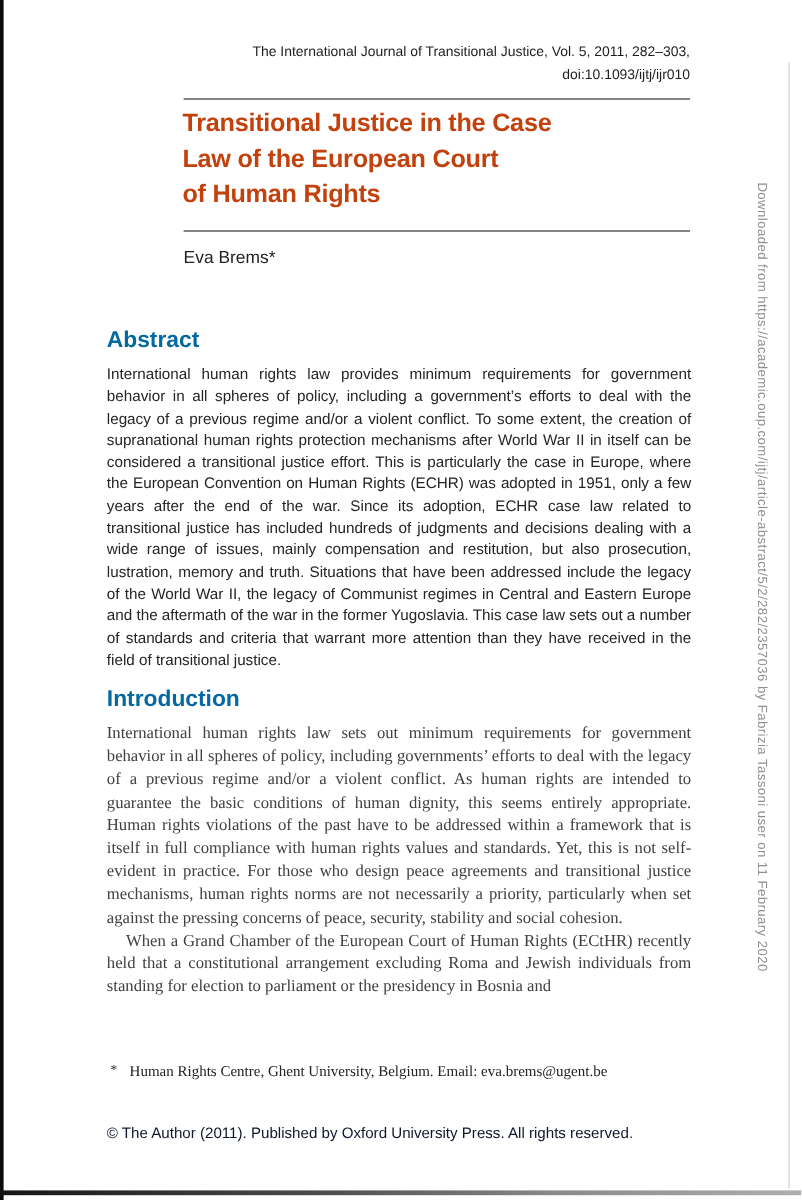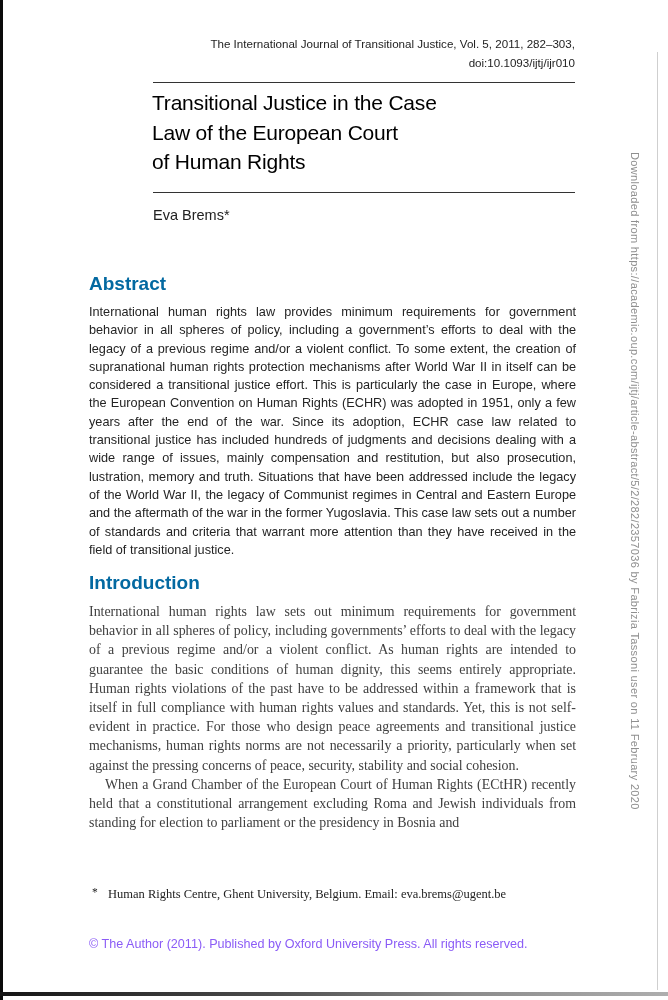--- a/index.html
+++ b/index.html
@@ -21,22 +21,22 @@
   .header {
     position: absolute; left: 153px; top: 34px; width: 422px;
     text-align: right; font-size: 11.6px; line-height: 19px; color: #1d1d1d;
   }
   .rule { position: absolute; left: 153px; width: 422px; height: 0; border-top: 1.6px solid #333333; }
   .rule-top { top: 82px; }
   .rule-mid { top: 192px; }
 
   .title {
     position: absolute; left: 152px; top: 88px; margin: 0;
-    font-size: 21px; line-height: 29.5px; font-weight: 400;
-    letter-spacing: -0.2px; color: #000000;
+    font-size: 21px; line-height: 29.5px; font-weight: 700;
+    letter-spacing: -0.2px; color: #c2410c;
   }
   .author { position: absolute; left: 153px; top: 207px; font-size: 14.5px; color: #222222; }
 
   .section-heading {
     position: absolute; left: 89px; margin: 0;
     font-size: 19px; font-weight: 700; color: #0369a1;
     font-family: "Liberation Sans", sans-serif;
   }
   .abstract-heading { top: 273px; }
   .abstract-body {
@@ -54,21 +54,21 @@
 
   .footnote {
     position: absolute; left: 92px; top: 886px; width: 487px;
     font-family: "Liberation Serif", "DejaVu Serif", serif;
     font-size: 12.5px; color: #222222;
   }
   .footnote .marker { display: inline-block; width: 16px; font-size: 11.5px; vertical-align: 2px; }
 
   .copyright {
     position: absolute; left: 89px; top: 935px; width: 487px;
-    font-size: 12.6px; line-height: 19.5px; color: #8b5cf6;
+    font-size: 12.6px; line-height: 19.5px; color: #0f172a;
   }
 
   .watermark {
     position: absolute; left: 629px; top: 152px;
     writing-mode: vertical-rl;
     font-size: 11px; letter-spacing: 0.35px;
     color: #8f8f8f; white-space: nowrap;
     font-family: "Liberation Sans", sans-serif;
   }
 </style>

